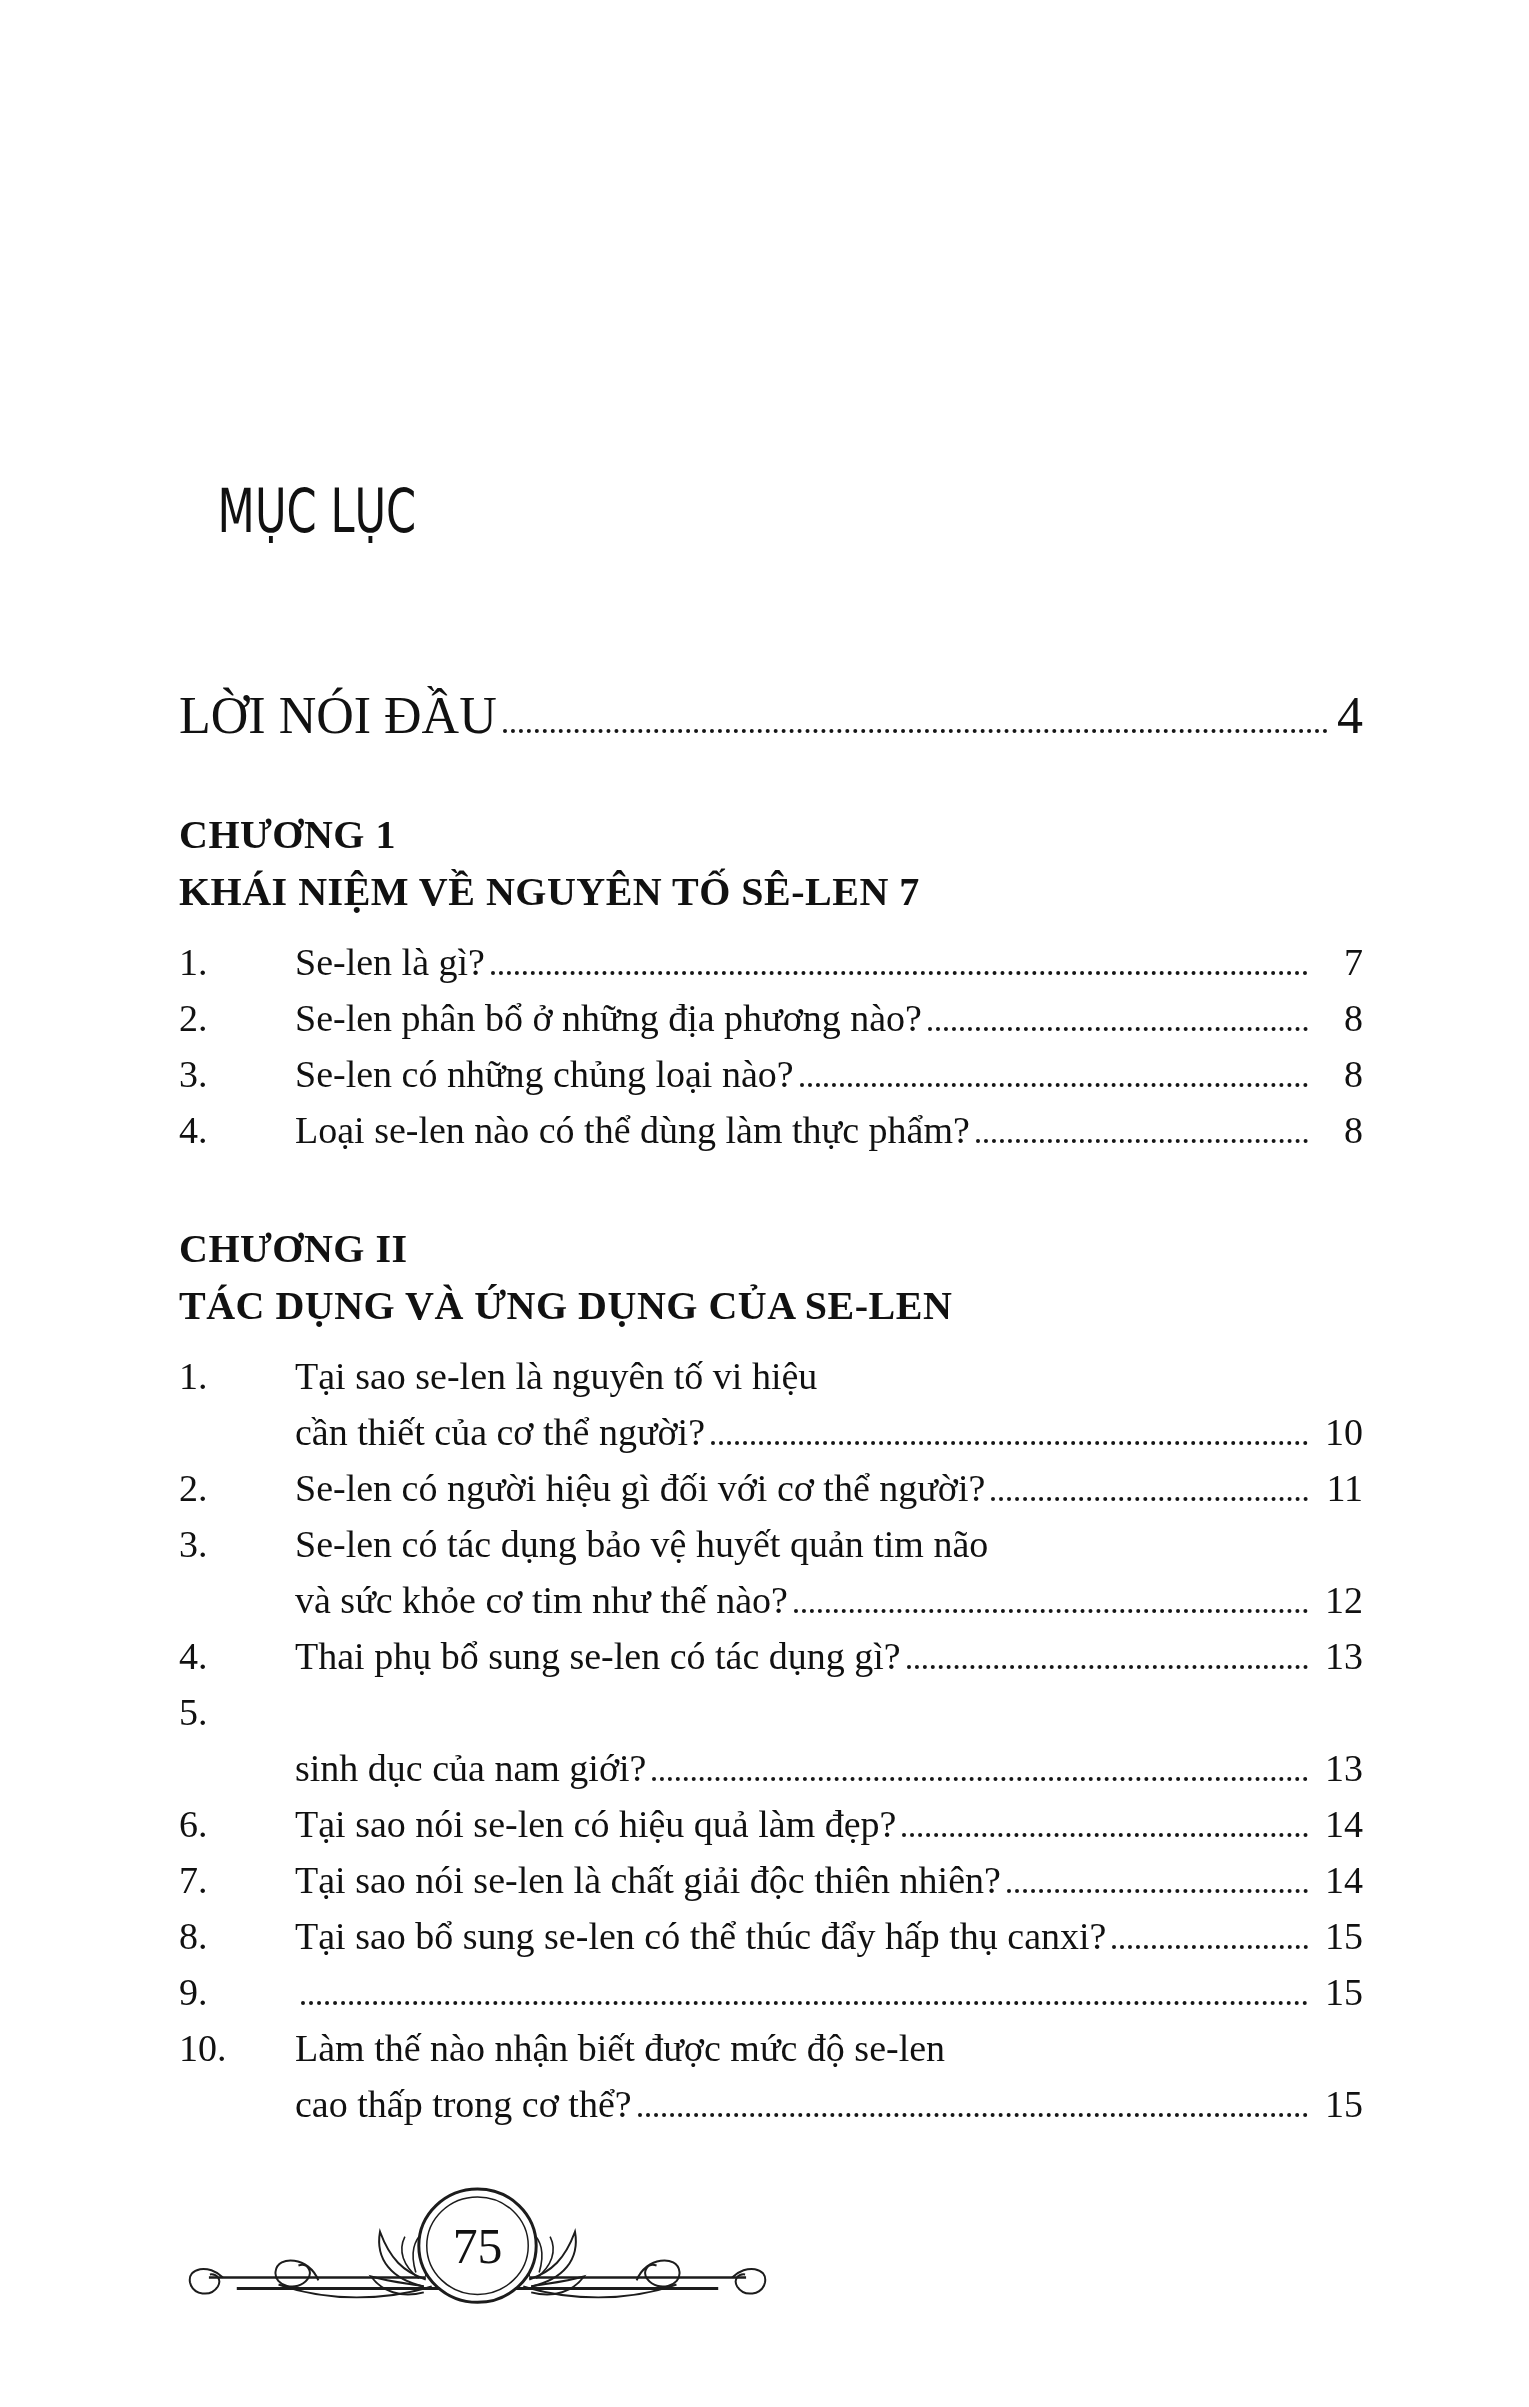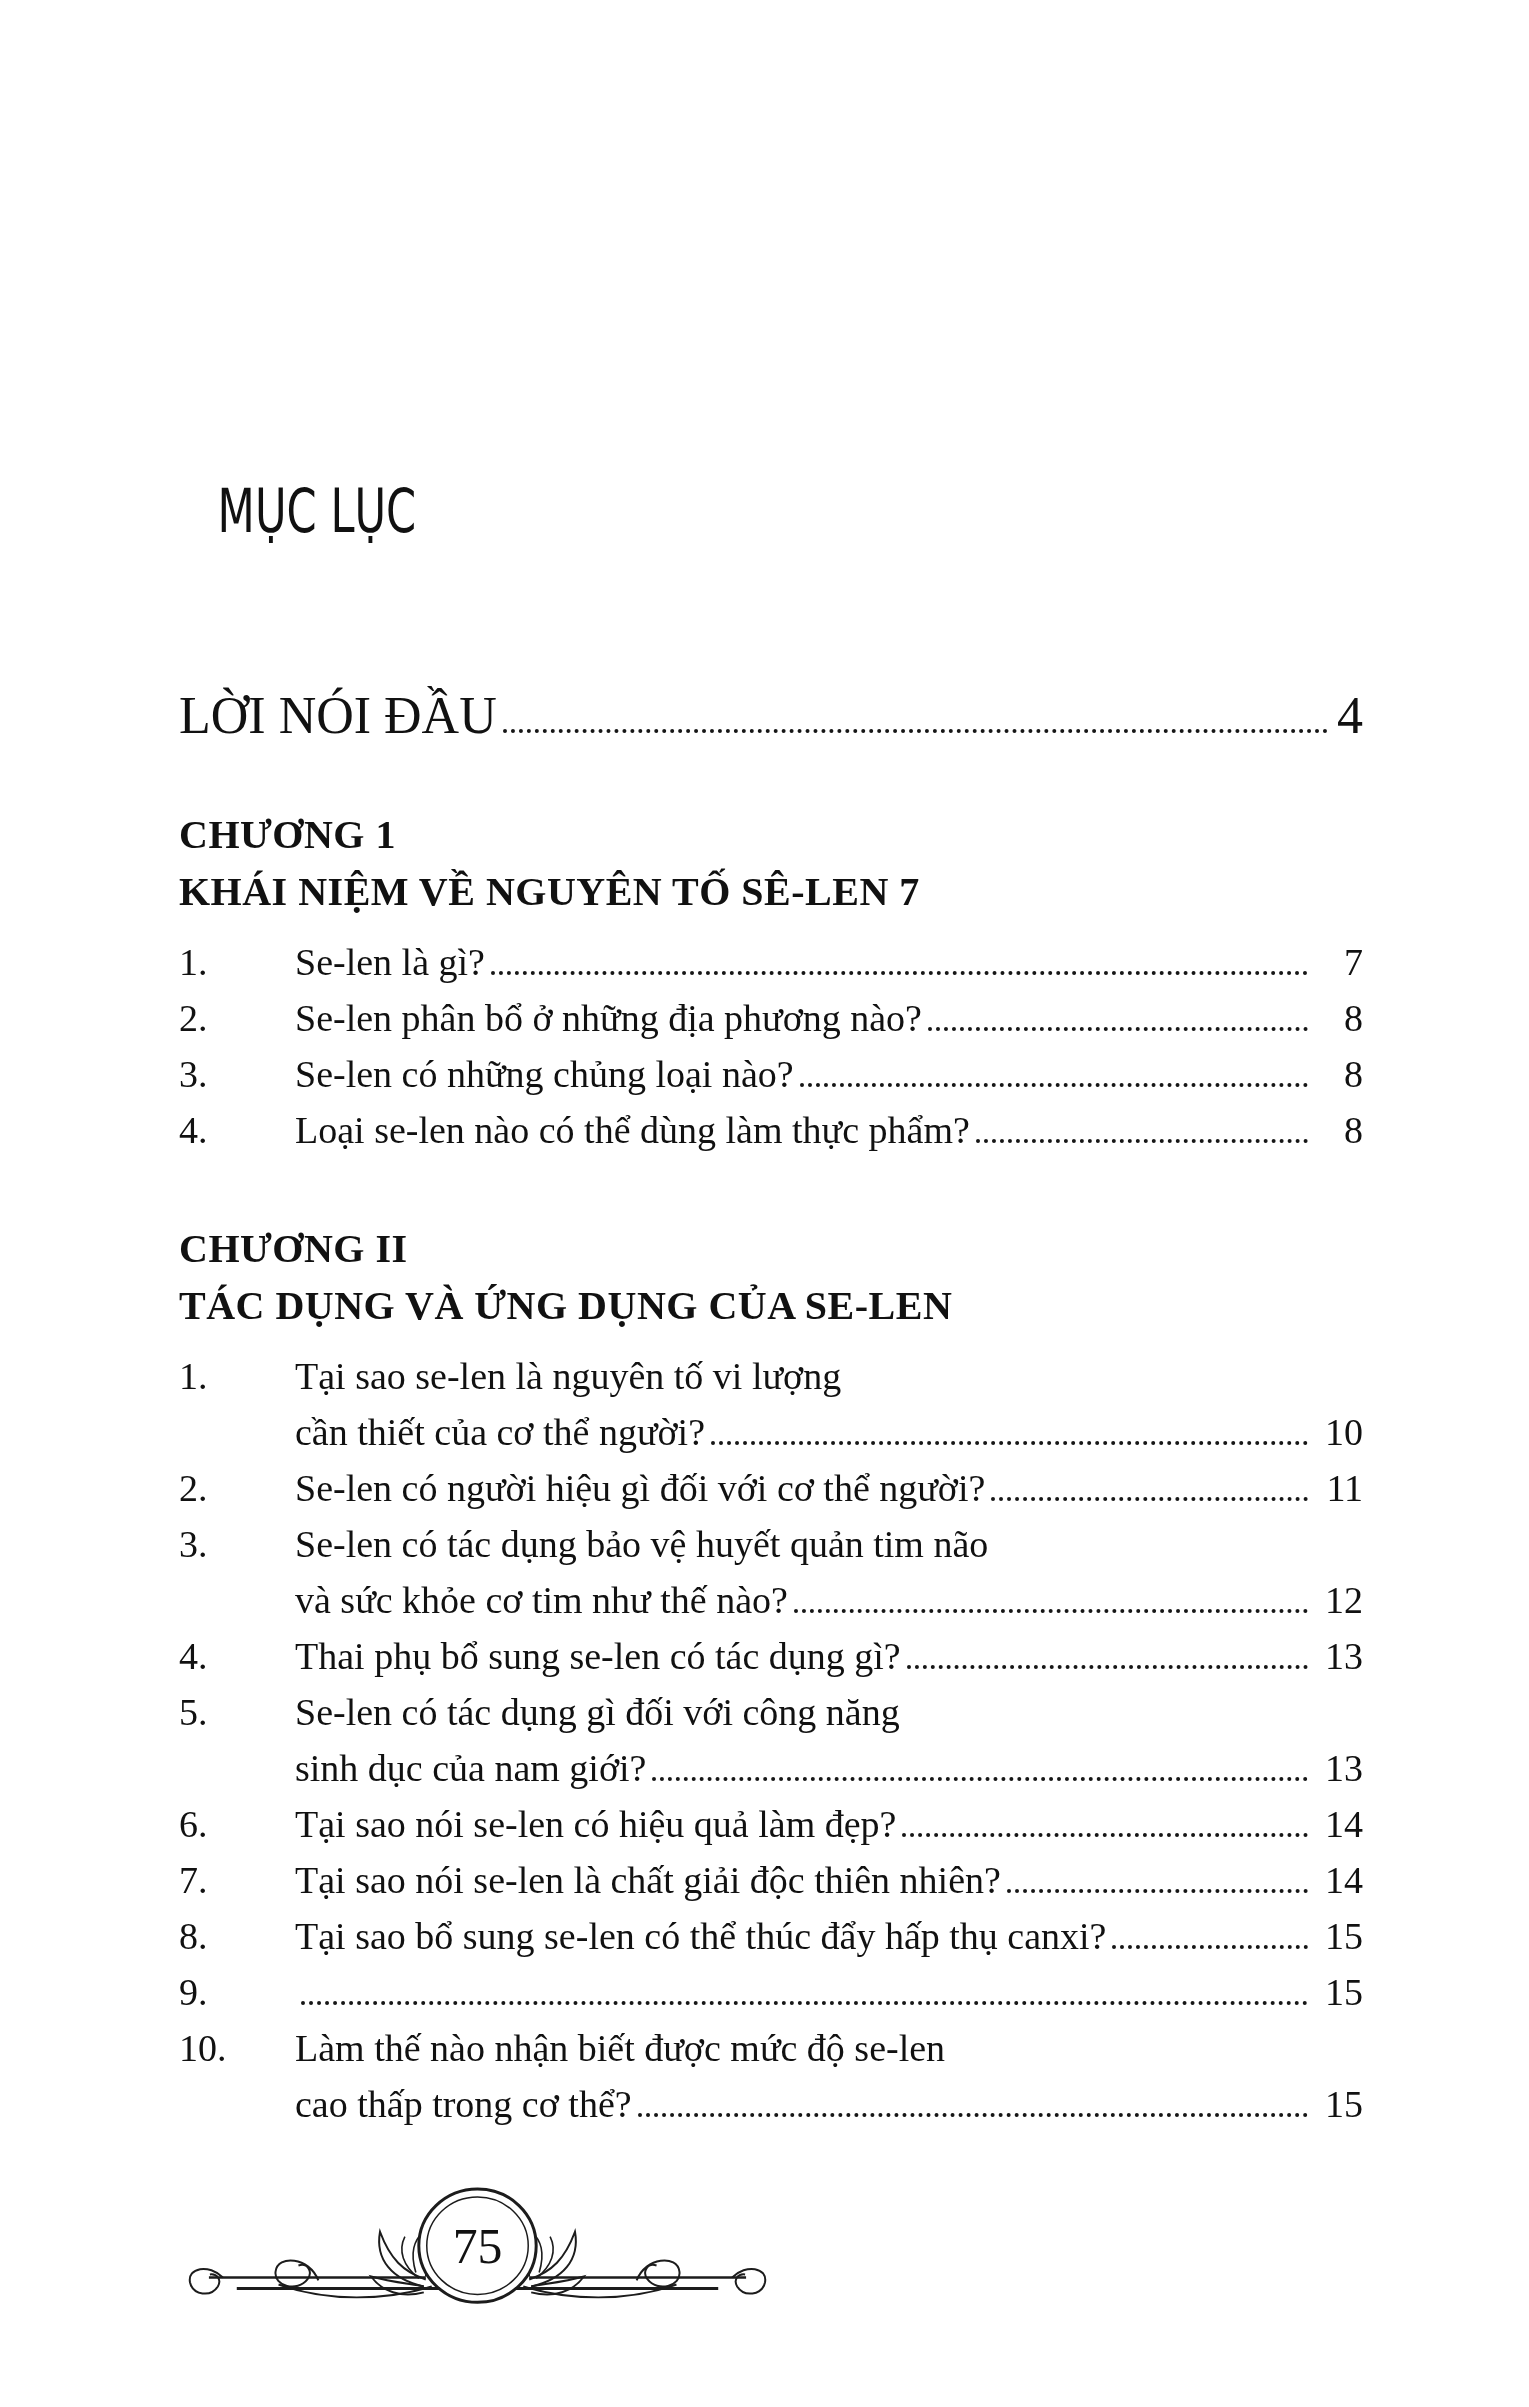--- a/index.html
+++ b/index.html
@@ -147,21 +147,21 @@
       </section>
       <section class="chapter">
         <h2 class="chapter-heading">
           <div>CHƯƠNG II</div>
           <div>TÁC DỤNG VÀ ỨNG DỤNG CỦA SE-LEN</div>
         </h2>
         <div class="list">
           <div class="item">
             <div class="row">
               <span class="num">1.</span>
-              <span class="txt">Tại sao se-len là nguyên tố vi lượng</span>
+              <span class="txt">Tại sao se-len là nguyên tố vi hiệu</span>
             </div>
             <div class="row">
               <span class="num"></span>
               <span class="txt">cần thiết của cơ thể người?</span>
               <span class="dots"></span>
               <span class="pg">10</span>
             </div>
           </div>
           <div class="item">
             <div class="row">
@@ -187,21 +187,20 @@
             <div class="row">
               <span class="num">4.</span>
               <span class="txt">Thai phụ bổ sung se-len có tác dụng gì?</span>
               <span class="dots"></span>
               <span class="pg">13</span>
             </div>
           </div>
           <div class="item">
             <div class="row">
               <span class="num">5.</span>
-              <span class="txt">Se-len có tác dụng gì đối với công năng</span>
             </div>
             <div class="row">
               <span class="num"></span>
               <span class="txt">sinh dục của nam giới?</span>
               <span class="dots"></span>
               <span class="pg">13</span>
             </div>
           </div>
           <div class="item">
             <div class="row">

